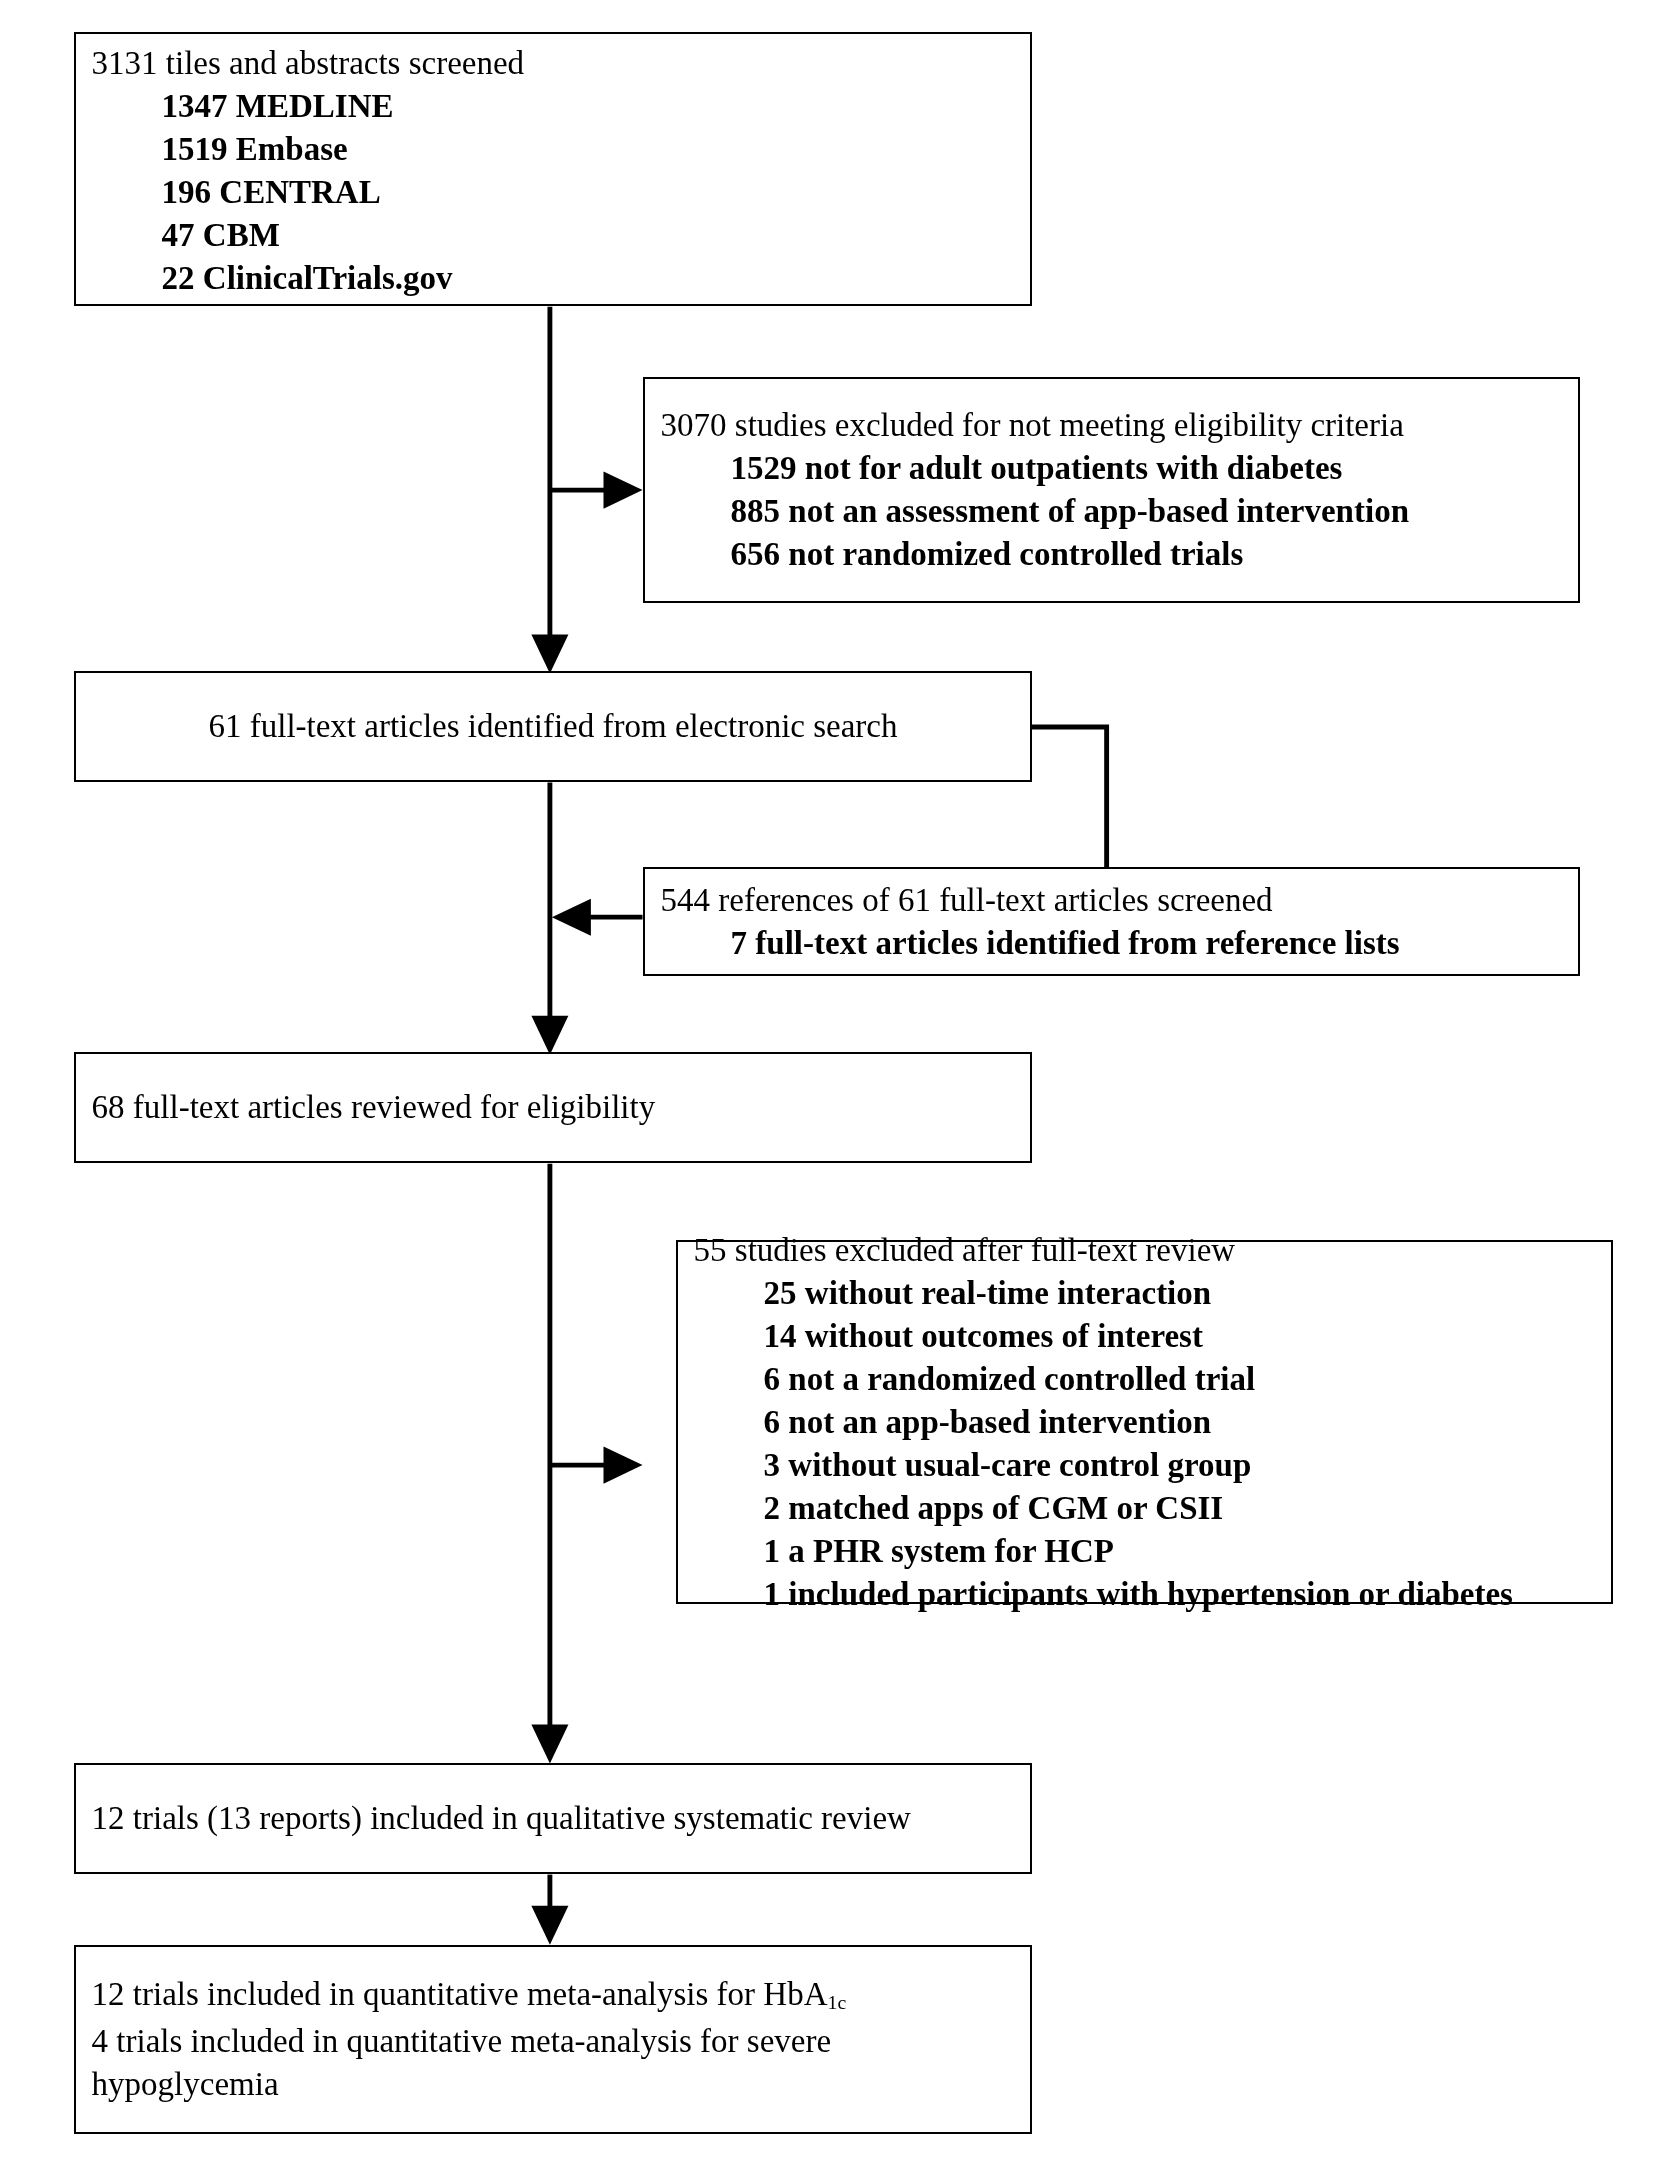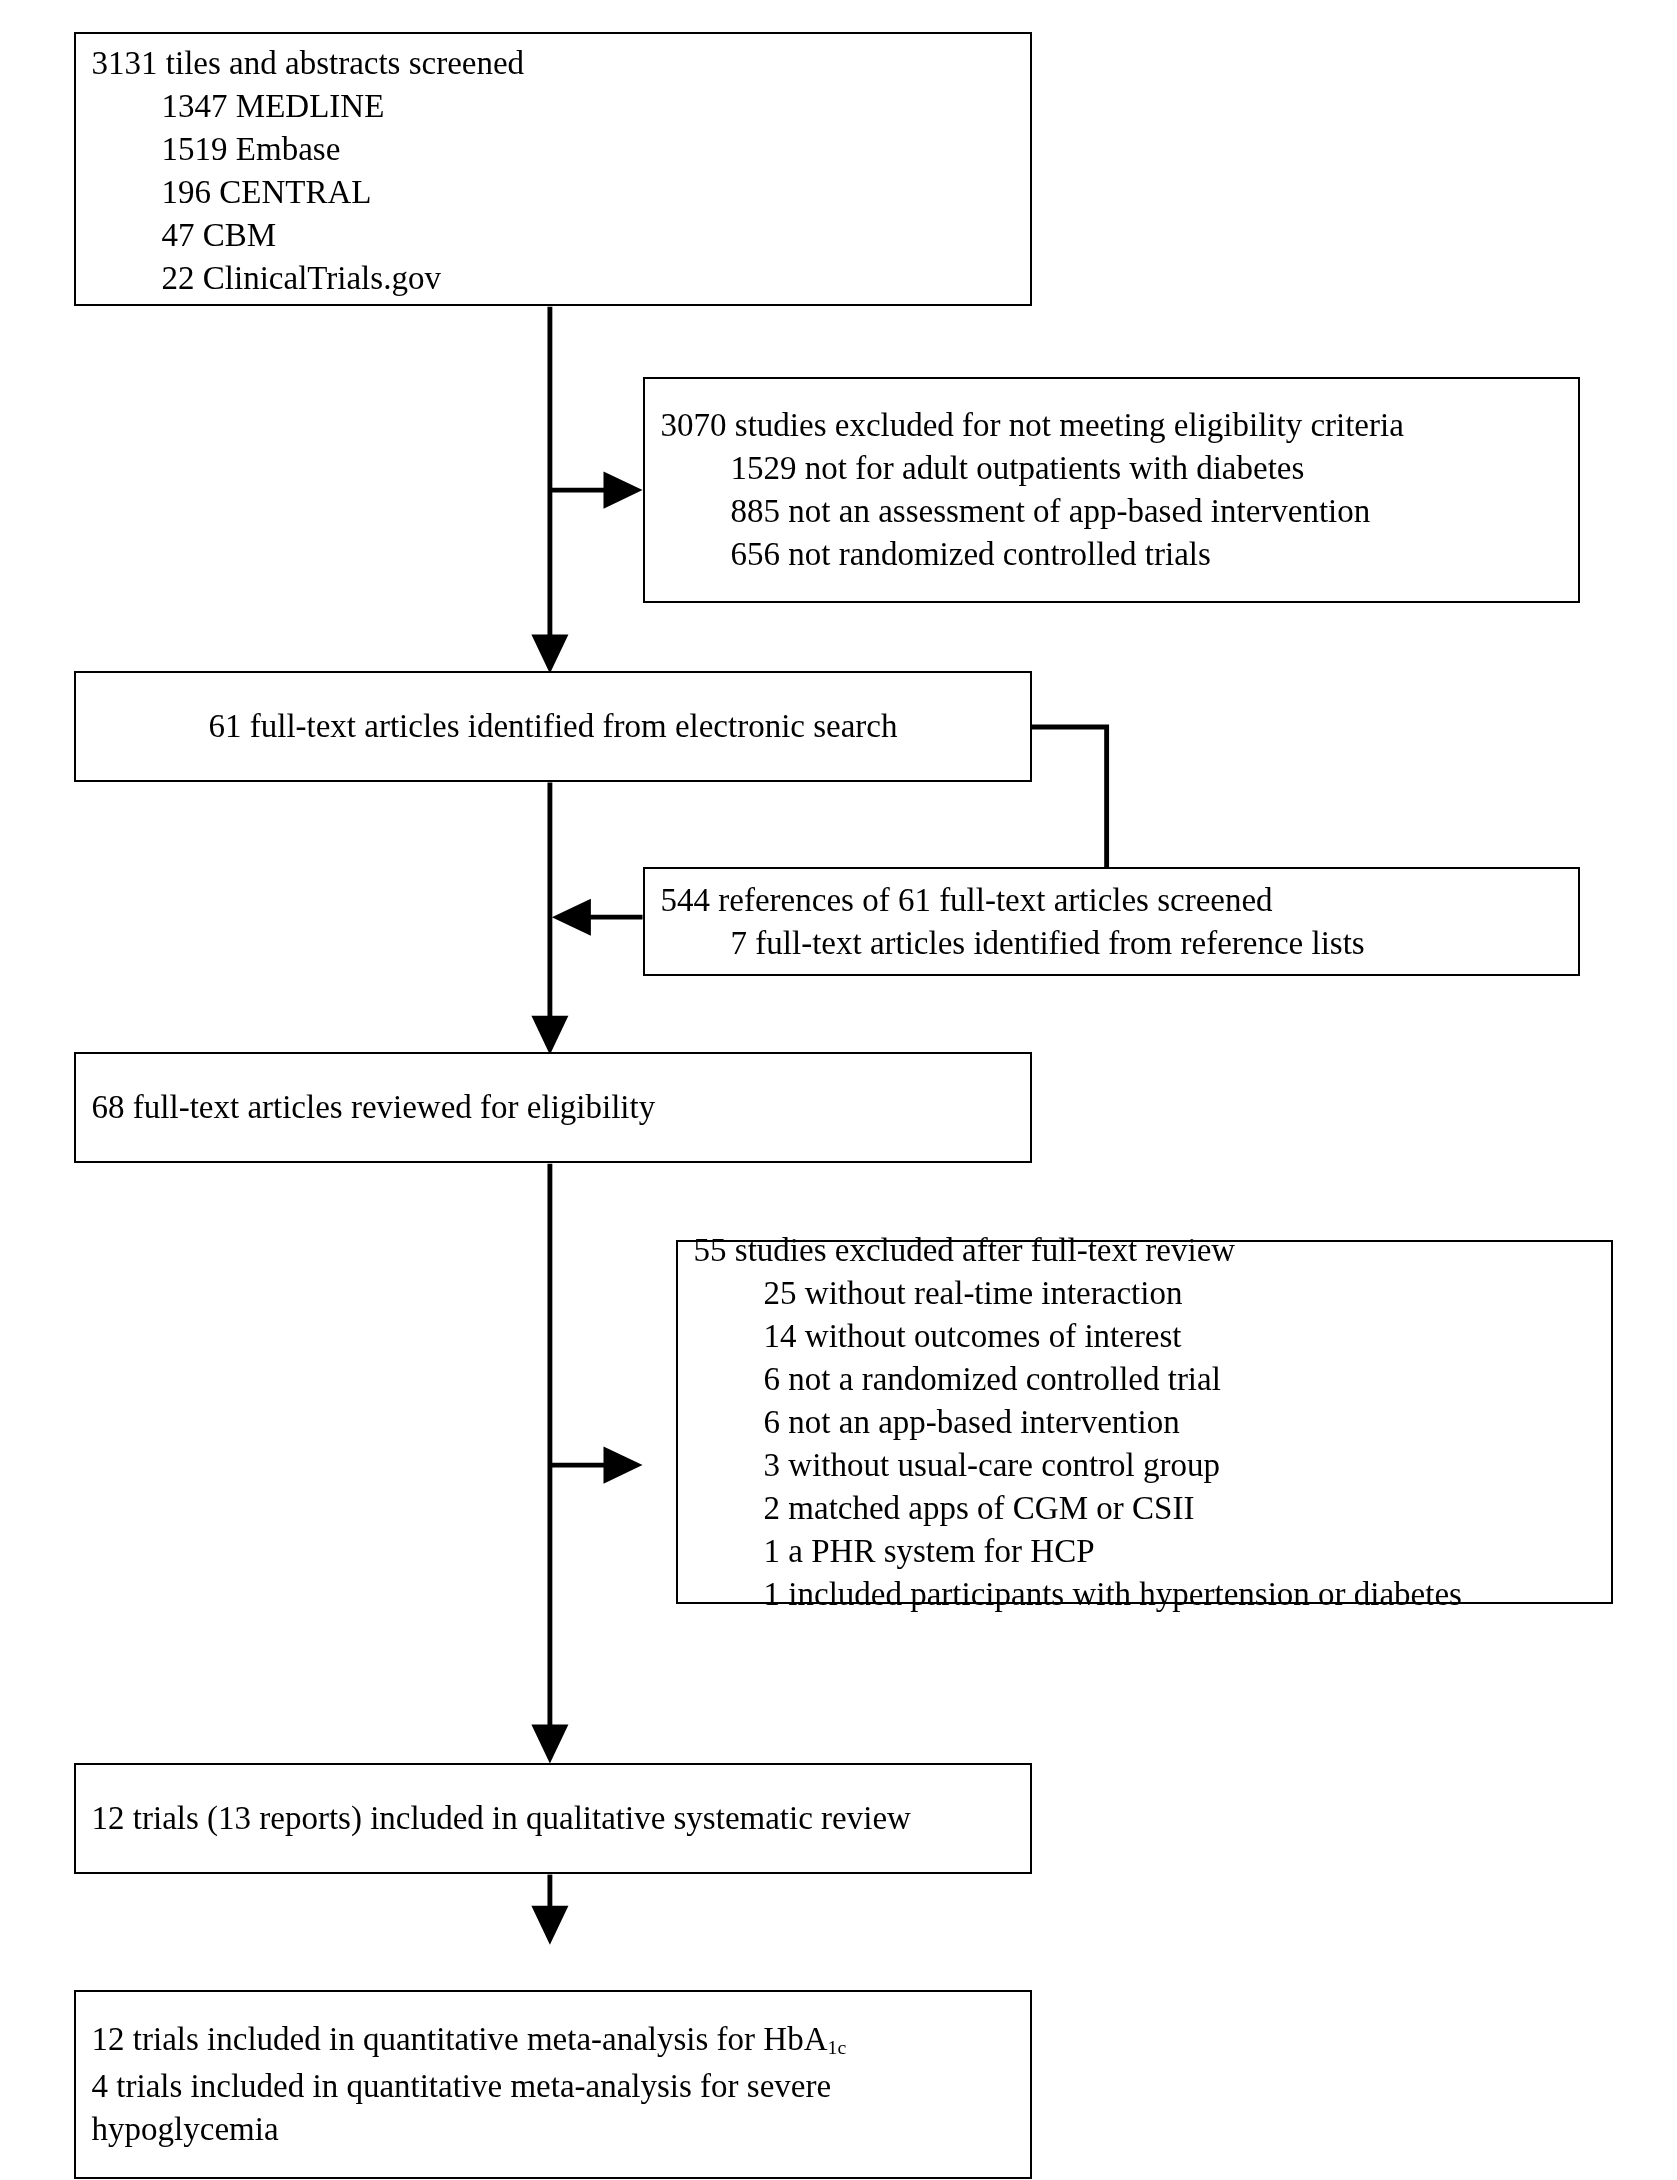--- a/index.html
+++ b/index.html
@@ -29,32 +29,32 @@
     border:2.9px solid var(--line-color,#000);
     background:#ffffff;
     padding:7.8px 15.6px;
     display:flex;
     flex-direction:column;
     justify-content:center;
     font-size:33px;
     line-height:43px;
   }
   .line{white-space:normal;}
-  .line.ind1{padding-left:70px;}
+  .line.ind1{padding-left:70px;font-weight:bold;}
   .subscript{
     font-size:0.6em;
     position:relative;
     top:0.18em;
   }
   
   .b-screened   {left:74px;  top:24.4px;   width:958px; height:274px; justify-content:flex-start;}
   .b-fulltext   {left:74px;  top:663px;  width:958px; height:111px;align-items:center;}
   .b-reviewed   {left:74px;  top:1044px; width:958px; height:111px;}
   .b-qual       {left:74px;  top:1755px; width:958px; height:111px;}
-  .b-quant      {left:74px;  top:1982px; width:958px; height:189px;}
+  .b-quant      {left:74px;  top:1937px; width:958px; height:189px;}
   
   .b-excluded1  {left:643px; top:369px;  width:937px; height:226px;}
   .b-refs       {left:643px; top:859px;  width:937px; height:109px;}
   .b-excluded2  {left:676px; top:1232px; width:937px; height:364px;}
 </style>
 </head>
 <body>
 
 <div id="stage" style="background: rgb(255, 255, 255);">
 

